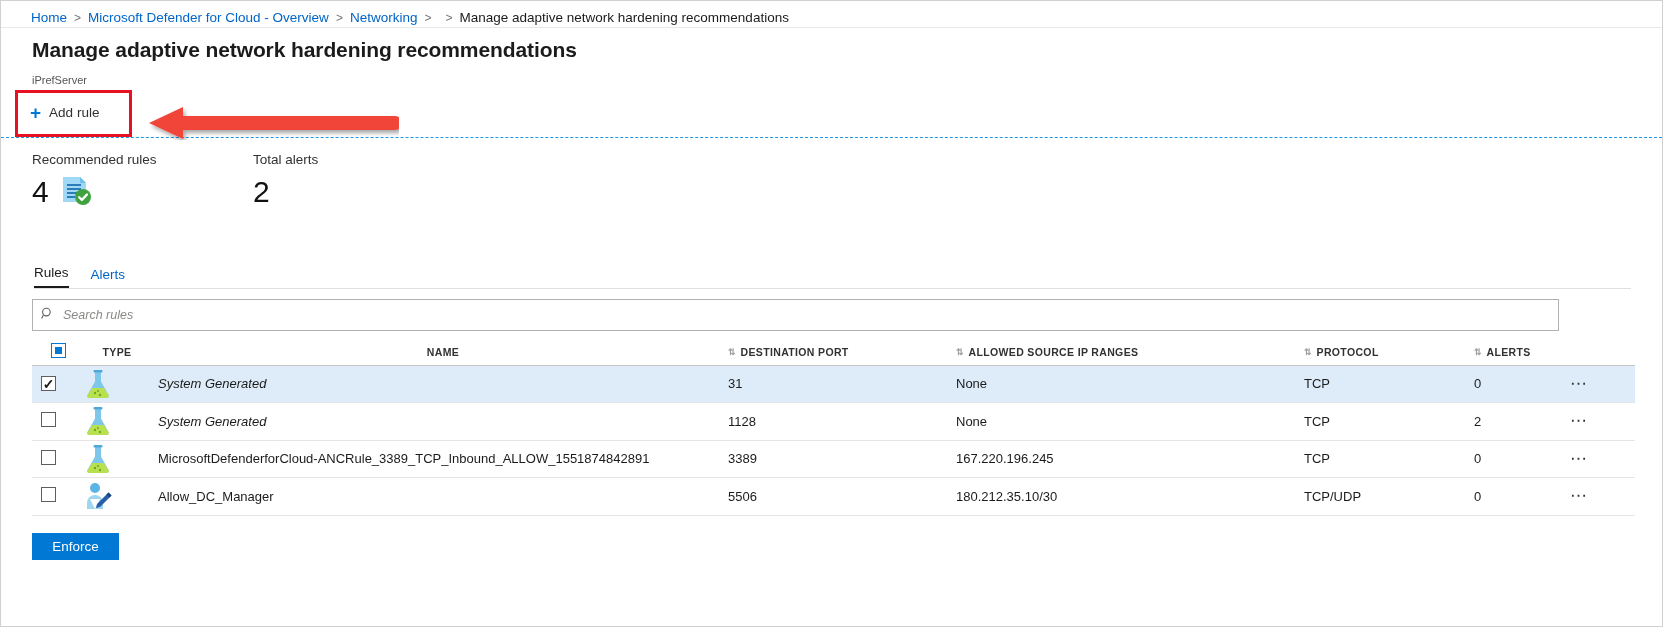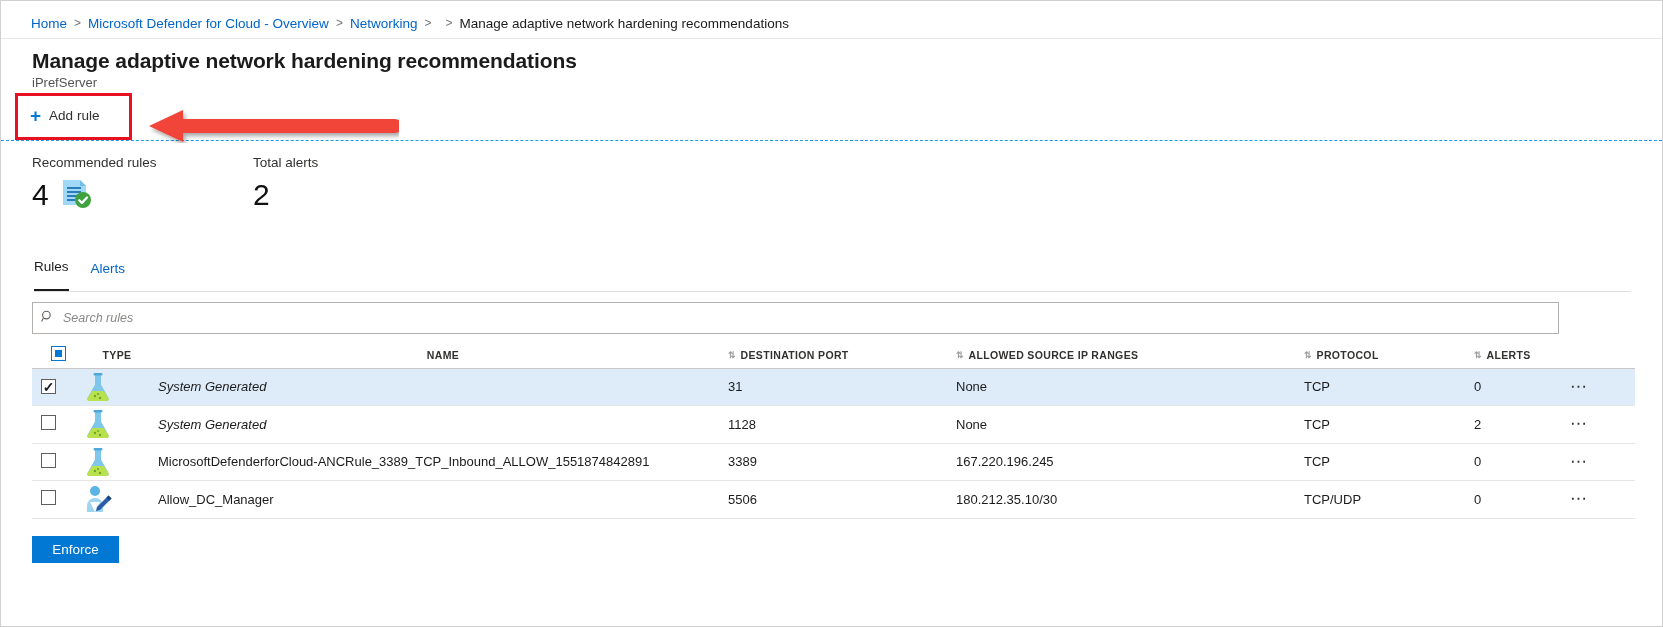--- a/index.html
+++ b/index.html
@@ -12,21 +12,21 @@
     position: relative;
     width: 1663px;
     height: 627px;
     background: #ffffff;
     border: 1px solid #d0d0d0;
     overflow: hidden;
   }
 
   
   .breadcrumb {
-    height: 38px;
+    height: 27px;
     display: flex;
     align-items: center;
     padding: 7px 0 0 30px;
     font-size: 13.5px;
     color: #1b1b1b;
     border-bottom: 1px solid #e8e8e8;
     white-space: nowrap;
   }
   .crumb-link { color: #0064c8; cursor: pointer; }
   .crumb-current { color: #1b1b1b; }
@@ -39,23 +39,23 @@
   
   .title-block { padding: 9px 0 0 31px; }
   .page-title {
     font-size: 21px;
     font-weight: 600;
     color: #1b1b1b;
     letter-spacing: -0.1px;
     line-height: 26px;
   }
   .page-subtitle {
-    font-size: 13px;
+    font-size: 11px;
     color: #555;
-    margin-top: 2px;
+    margin-top: 10px;
     line-height: 14px;
   }
 
   
   .commandbar {
     position: relative;
     margin-top: 7px;
     height: 44px;
     border-bottom: 1px dashed #1a9ae0;
     display: flex;
@@ -139,21 +139,21 @@
     gap: 22px;
     padding: 0 0 0 33px;
     margin-top: 50px;
     align-items: flex-end;
     height: 26px;
   }
   .tab {
     font-size: 13.5px;
     color: #0064c8;
     cursor: pointer;
-    padding-bottom: 14px;
+    padding-bottom: 5px;
     line-height: 17px;
   }
   .tab.active {
     color: #1b1b1b;
     border-bottom: 2px solid #1b1b1b;
   }
   .tabs-rule {
     margin: 0 0 0 33px;
     width: 1597px;
     height: 1px;

